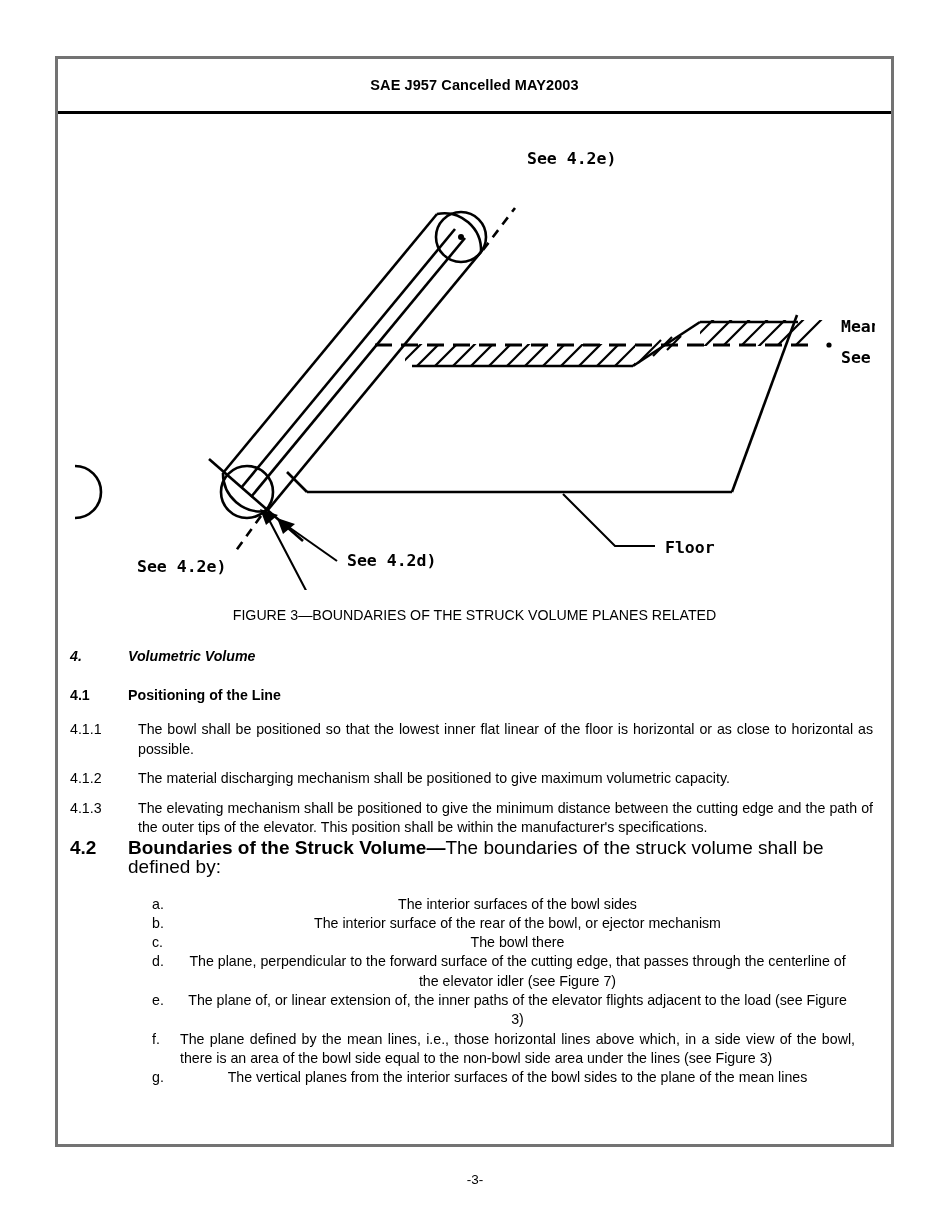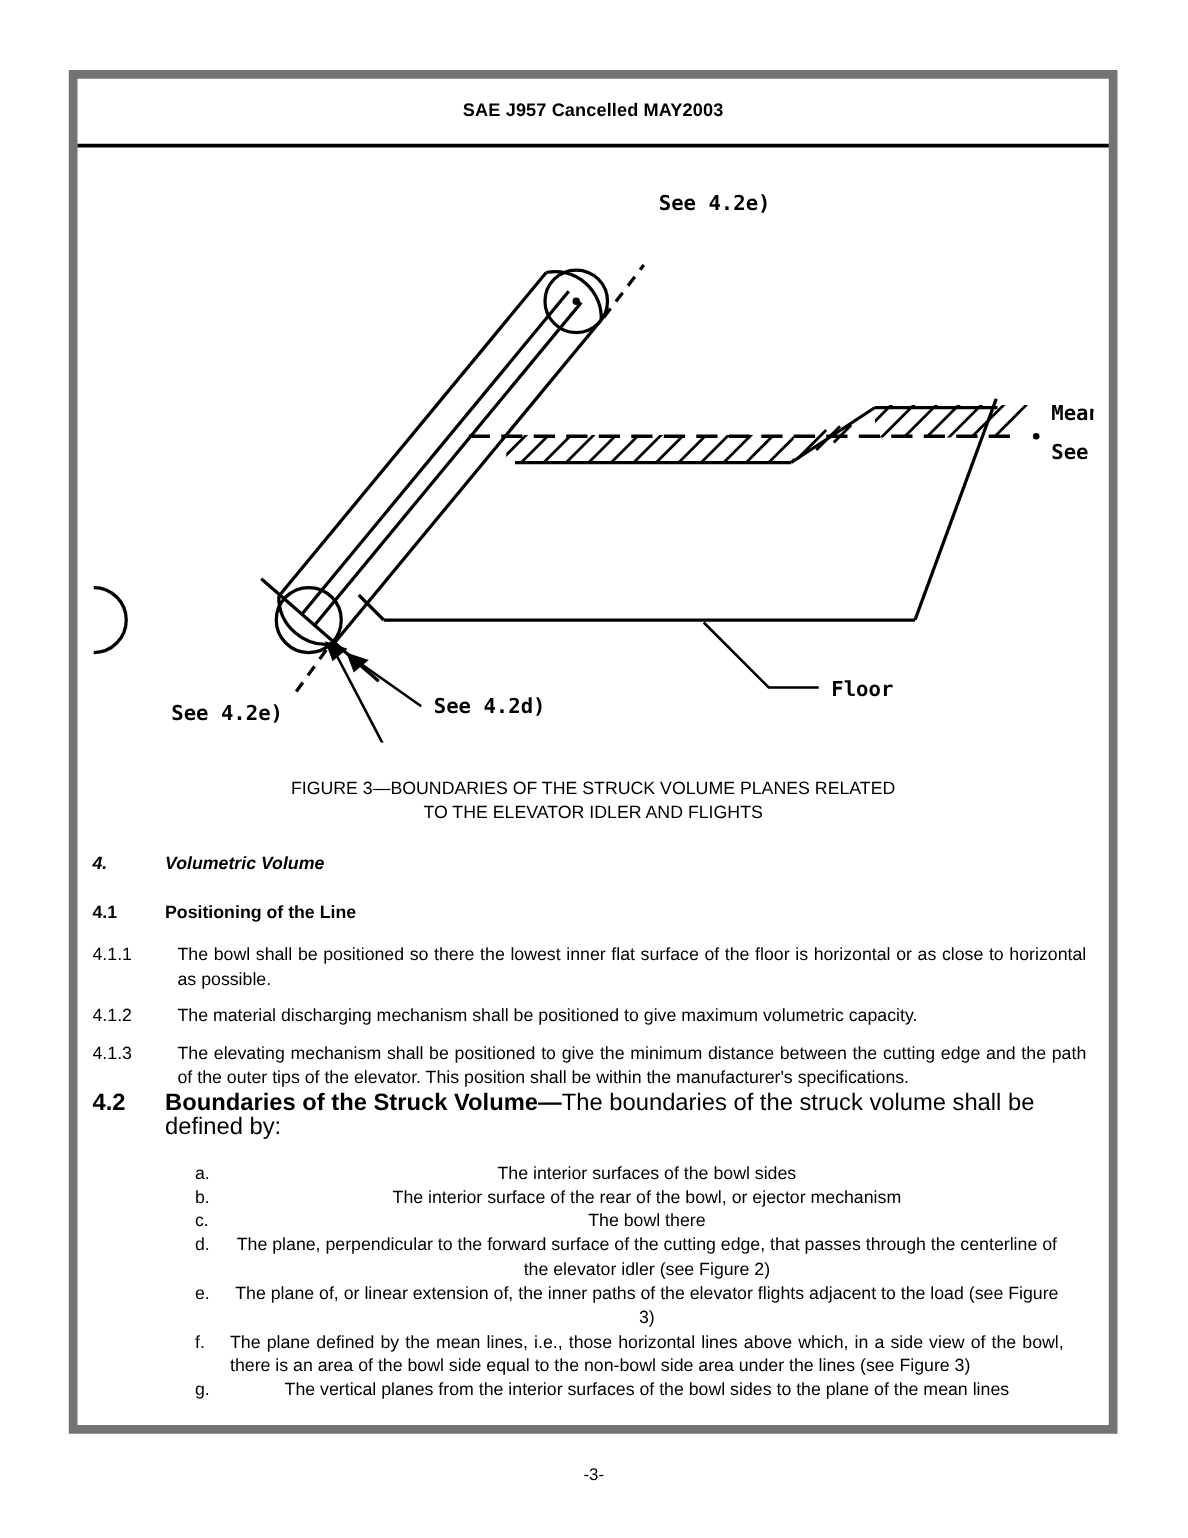--- a/index.html
+++ b/index.html
@@ -16,21 +16,21 @@
     overflow: hidden;
   }
 
   
   #page-frame {
     position: absolute;
     left: 55px;
     top: 56px;
     width: 839px;
     height: 1091px;
-    border: 7px solid #737373;
+    border: 3px solid #737373;
     box-sizing: border-box;
     background: #fff;
   }
 
   #doc-header {
     height: 52px;
     border-bottom: 3px solid #000;
     display: flex;
     align-items: center;
     justify-content: center;
@@ -51,21 +51,21 @@
     padding-top: 6px;
   }
   #figure-drawing {
     display: block;
     margin: 0 auto;
   }
   #figure-caption {
     text-align: center;
     font-size: 14.2px;
     line-height: 19px;
-    margin-top: 28px;
+    margin-top: 16px;
   }
 
   
   .prose {
     padding: 0 18px 0 12px;
   }
   .sec-head {
     display: flex;
     font-size: 14.2px;
     font-weight: bold;
@@ -304,39 +304,38 @@
 
         <text x="272" y="446">See  4.2d)</text>
 
         <text x="292" y="487">Cutting  edge</text>
 
         <text x="590" y="433">Floor</text>
       </svg>
 
       <div id="figure-caption">
         <div>FIGURE 3—BOUNDARIES OF THE STRUCK VOLUME PLANES RELATED</div>
-        <div>TO THE ELEVATOR IDLER AND FLIGHTS</div>
       </div>
     </div>
 
     <div class="prose">
 
       <div class="sec-head italic">
         <span class="sec-num">4.</span>
         <span class="sec-title">Volumetric Volume</span>
       </div>
 
       <div class="sec-head">
         <span class="sec-num">4.1</span>
         <span class="sec-title">Positioning of the Line</span>
       </div>
 
       <div class="para" style="margin-top:17px;">
         <span class="num">4.1.1</span>
-        <span class="txt">The bowl shall be positioned so there the lowest inner flat surface of the floor is horizontal or as close to horizontal as possible.</span>
+        <span class="txt">The bowl shall be positioned so that the lowest inner flat linear of the floor is horizontal or as close to horizontal as possible.</span>
       </div>
 
       <div class="para">
         <span class="num">4.1.2</span>
         <span class="txt nojust">The material discharging mechanism shall be positioned to give maximum volumetric capacity.</span>
       </div>
 
       <div class="para">
         <span class="num">4.1.3</span>
         <span class="txt">The elevating mechanism shall be positioned to give the minimum distance between the cutting edge and the path of the outer tips of the elevator.  This position shall be within the manufacturer's specifications.</span>
@@ -355,21 +354,21 @@
         <div class="litem">
           <span class="mark">b.</span>
           <span class="body nojust">The interior surface of the rear of the bowl, or ejector mechanism</span>
         </div>
         <div class="litem">
           <span class="mark">c.</span>
           <span class="body nojust">The bowl there</span>
         </div>
         <div class="litem">
           <span class="mark">d.</span>
-          <span class="body nojust">The plane, perpendicular to the forward surface of the cutting edge, that passes through the centerline of the elevator idler (see Figure 2)</span>
+          <span class="body nojust">The plane, perpendicular to the forward surface of the cutting edge, that passes through the centerline of the elevator idler (see Figure 7)</span>
         </div>
         <div class="litem">
           <span class="mark">e.</span>
           <span class="body nojust">The plane of, or linear extension of, the inner paths of the elevator flights adjacent to the load (see Figure 3)</span>
         </div>
         <div class="litem">
           <span class="mark">f.</span>
           <span class="body">The plane defined by the mean lines, i.e., those horizontal lines above which, in a side view of the bowl, there is an area of the bowl side equal to the non-bowl side area under the lines (see Figure 3)</span>
         </div>
         <div class="litem">

